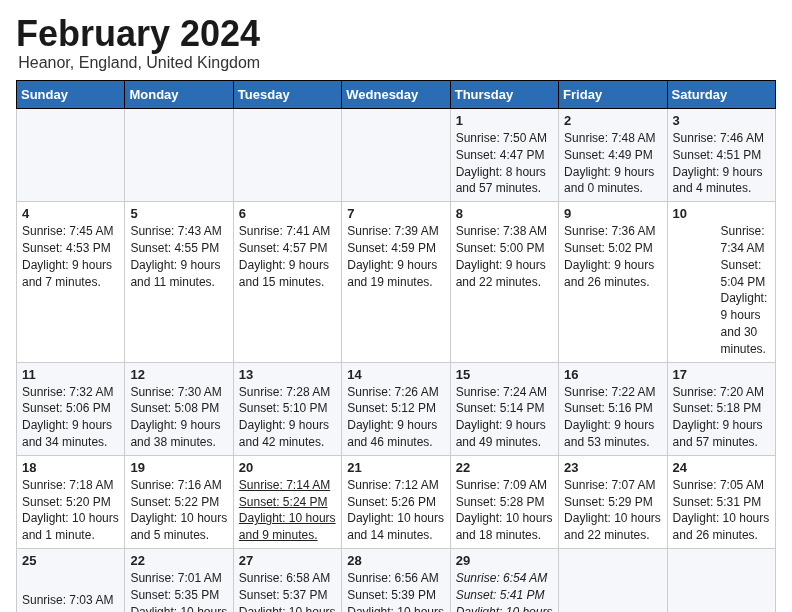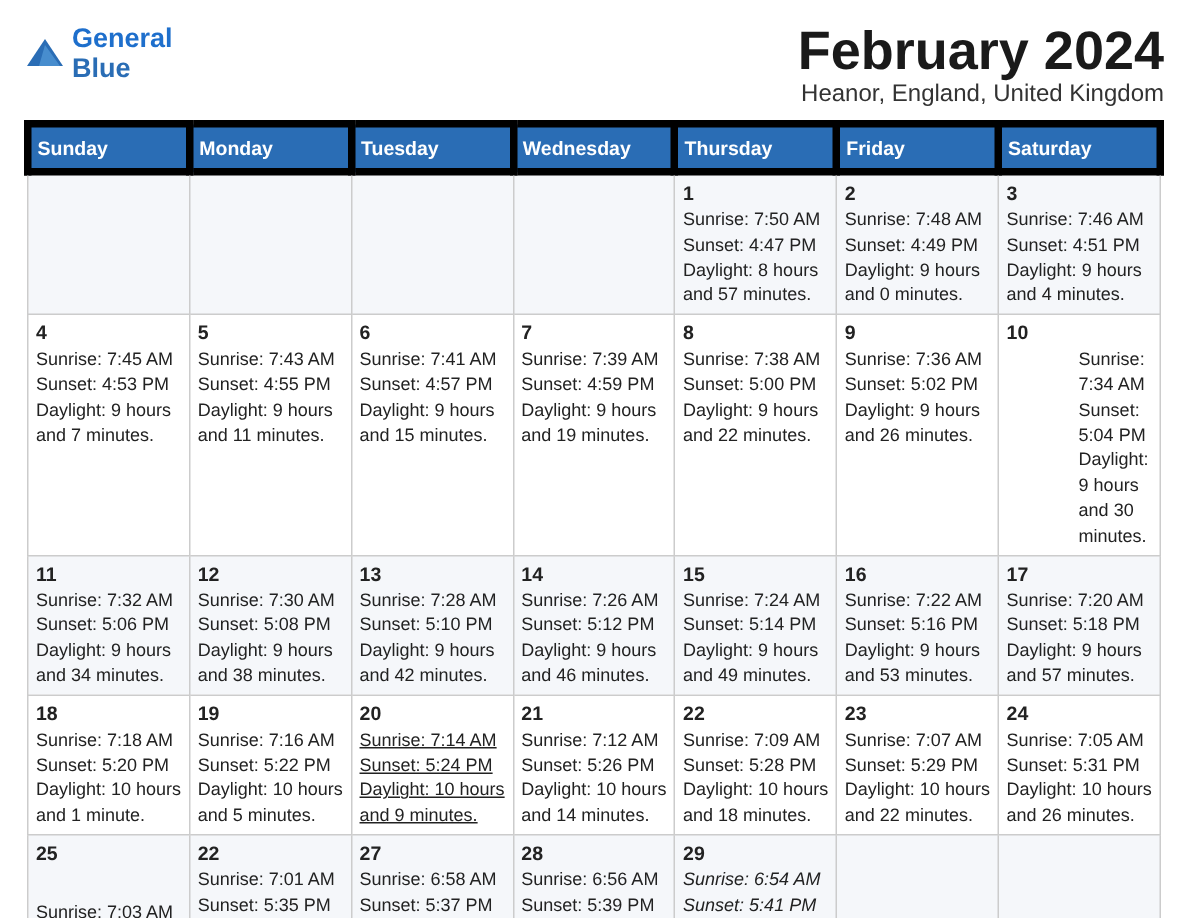--- a/index.html
+++ b/index.html
@@ -51,21 +51,21 @@
       border-collapse: collapse;
       table-layout: fixed;
     }
     thead th {
       background: #2a6db5;
       color: #fff;
       font-size: 13px;
       font-weight: bold;
       padding: 6px 4px;
       text-align: left;
-      border: 5px solid #000000;
+      border: 1px solid #000000;
     }
     tbody td {
       border: 1px solid #ccc;
       vertical-align: top;
       padding: 4px 5px;
       height: 90px;
       font-size: 10.5px;
       color: #222;
       background: #fff;
     }
@@ -87,30 +87,20 @@
       color: #222;
     }
     .empty-cell {
       background: #f5f7fa;
     }
   </style>
 </head>
 <body>
 
 <div class="header-area">
-  <div class="logo">
-    <svg class="logo-icon" viewBox="0 0 28 28">
-      <polygon points="14,4 26,22 2,22" fill="#2a6db5"></polygon>
-      <polygon points="14,8 24,22 10,22" fill="#5ba3e0" opacity="0.6"></polygon>
-    </svg>
-    <div>
-      <div class="logo-text"><span>General</span></div>
-      <div class="logo-text" style="color:#2a6db5;">Blue</div>
-    </div>
-  </div>
   <div class="title-area">
     <div class="month-title">February 2024</div>
     <div class="location">Heanor, England, United Kingdom</div>
   </div>
 </div>
 
 <table>
   <thead>
     <tr>
       <th>Sunday</th>

